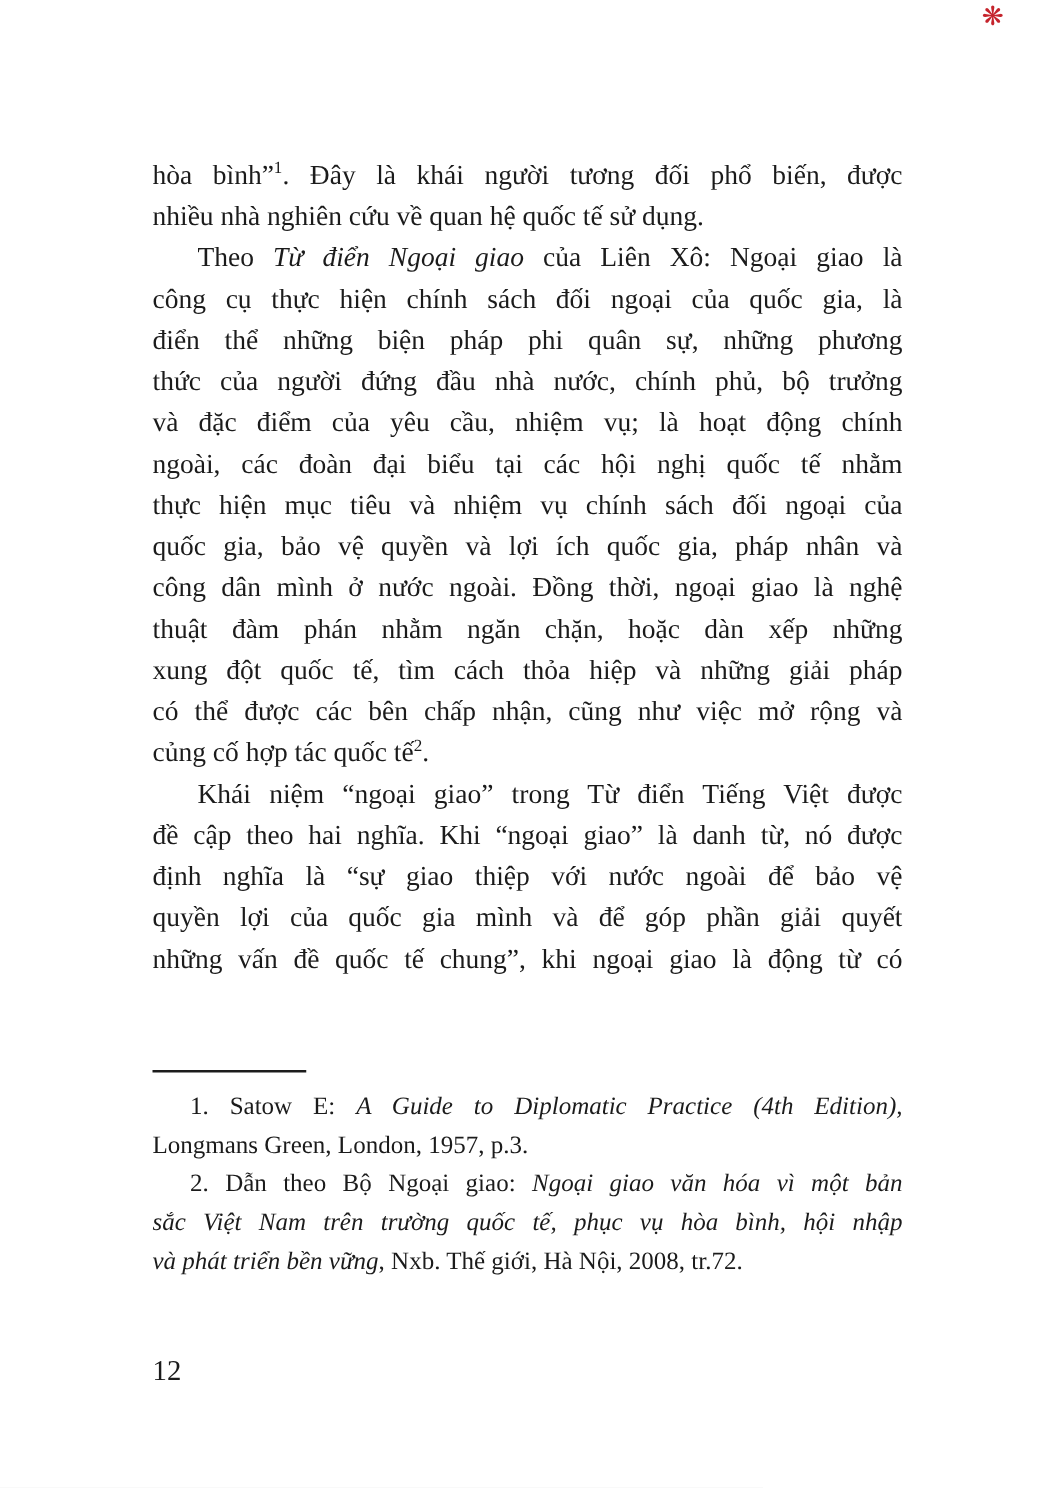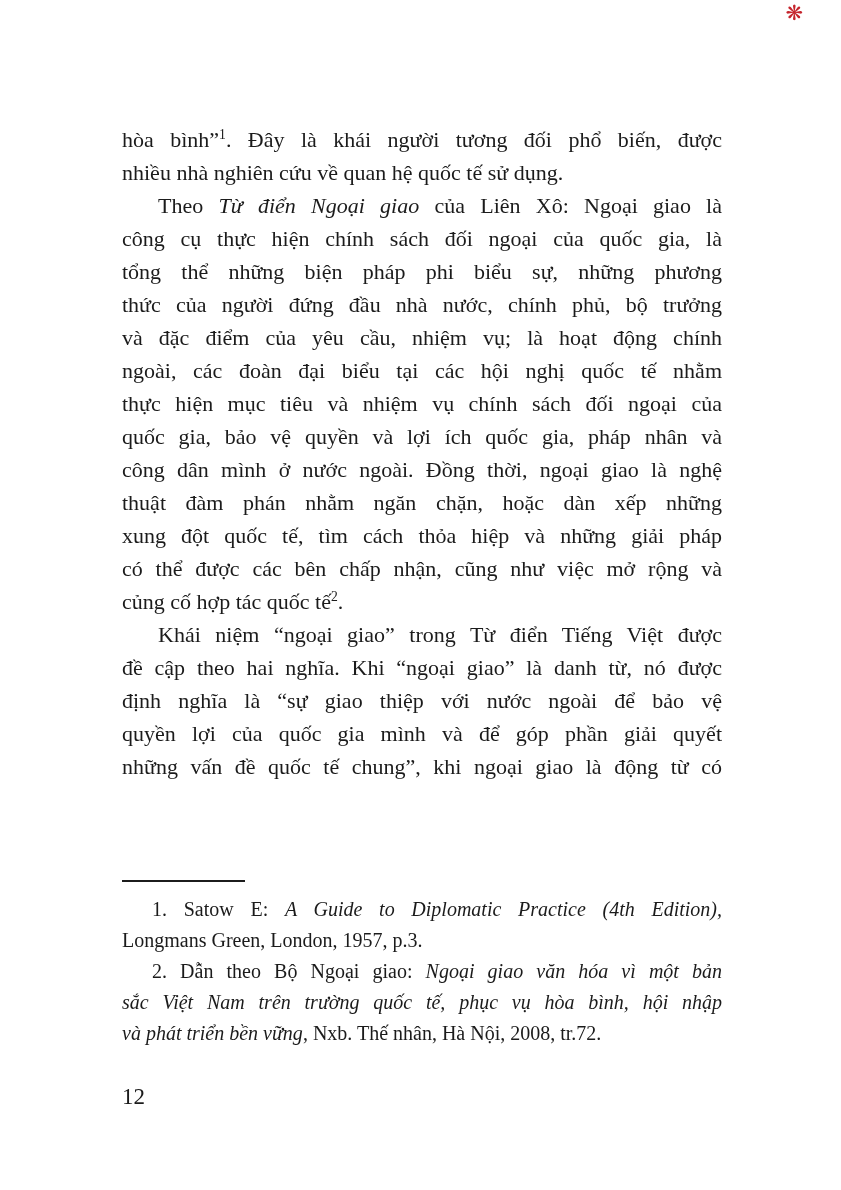--- a/index.html
+++ b/index.html
@@ -25,21 +25,21 @@
     position: absolute;
     left: 122px;
     top: 123px;
     width: 600px;
     font-size: 22px;
     line-height: 33px;
   }
   .footnotes {
     position: absolute;
     left: 122px;
-    top: 880px;
+    top: 856px;
     width: 600px;
     font-size: 20px;
     line-height: 31px;
   }
   .fn-rule {
     width: 123px;
     height: 2px;
     background: #1c1c1c;
     margin: 0 0 12px 0;
   }
@@ -73,21 +73,21 @@
 
 <div class="sheet">
 
   <span class="ornament" style="color: rgb(197, 36, 44);">❋</span>
 
   <div class="body-text">
       <div class="tline"><span>hòa bình”</span><sup>1</sup><span>. Đây là khái người tương đối phổ biến, được</span></div>
       <div class="tline last"><span>nhiều nhà nghiên cứu về quan hệ quốc tế sử dụng.</span></div>
       <div class="tline ind"><span>Theo </span><i>Từ điển Ngoại giao</i><span> của Liên Xô: Ngoại giao là</span></div>
       <div class="tline"><span>công cụ thực hiện chính sách đối ngoại của quốc gia, là</span></div>
-      <div class="tline"><span>tổng thể những biện pháp phi biểu sự, những phương</span></div>
+      <div class="tline"><span>điển thể những biện pháp phi quân sự, những phương</span></div>
       <div class="tline"><span>thức của người đứng đầu nhà nước, chính phủ, bộ trưởng</span></div>
       <div class="tline"><span>và đặc điểm của yêu cầu, nhiệm vụ; là hoạt động chính</span></div>
       <div class="tline"><span>ngoài, các đoàn đại biểu tại các hội nghị quốc tế nhằm</span></div>
       <div class="tline"><span>thực hiện mục tiêu và nhiệm vụ chính sách đối ngoại của</span></div>
       <div class="tline"><span>quốc gia, bảo vệ quyền và lợi ích quốc gia, pháp nhân và</span></div>
       <div class="tline"><span>công dân mình ở nước ngoài. Đồng thời, ngoại giao là nghệ</span></div>
       <div class="tline"><span>thuật đàm phán nhằm ngăn chặn, hoặc dàn xếp những</span></div>
       <div class="tline"><span>xung đột quốc tế, tìm cách thỏa hiệp và những giải pháp</span></div>
       <div class="tline"><span>có thể được các bên chấp nhận, cũng như việc mở rộng và</span></div>
       <div class="tline last"><span>củng cố hợp tác quốc tế</span><sup>2</sup><span>.</span></div>
@@ -98,19 +98,19 @@
       <div class="tline"><span>những vấn đề quốc tế chung”, khi ngoại giao là động từ có</span></div>
     </div>
 
   <div class="footnotes">
     <div class="fn-rule"></div>
     <div>
         <div class="tline ind"><span>1. Satow E: </span><i>A Guide to Diplomatic Practice (4th Edition),</i></div>
         <div class="tline last"><span>Longmans Green, London, 1957, p.3.</span></div>
         <div class="tline ind"><span>2. Dẫn theo Bộ Ngoại giao: </span><i>Ngoại giao văn hóa vì một bản</i></div>
         <div class="tline"><i>sắc Việt Nam trên trường quốc tế, phục vụ hòa bình, hội nhập</i></div>
-        <div class="tline last"><i>và phát triển bền vững</i><span>, Nxb. Thế nhân, Hà Nội, 2008, tr.72.</span></div>
+        <div class="tline last"><i>và phát triển bền vững</i><span>, Nxb. Thế giới, Hà Nội, 2008, tr.72.</span></div>
       </div>
   </div>
 
   <div class="page-number">12</div>
 
 </div>
 
 </body></html>

